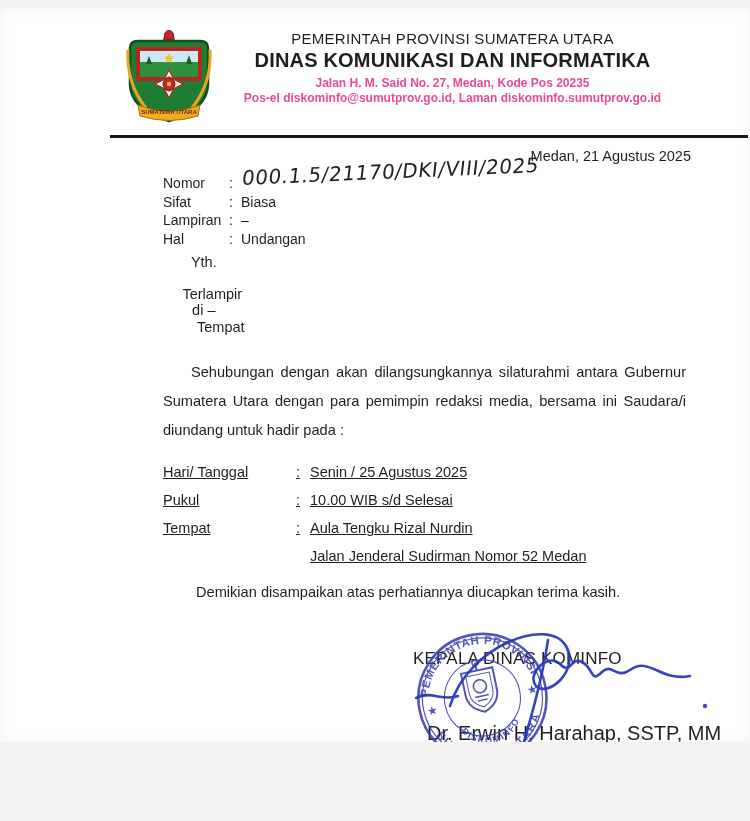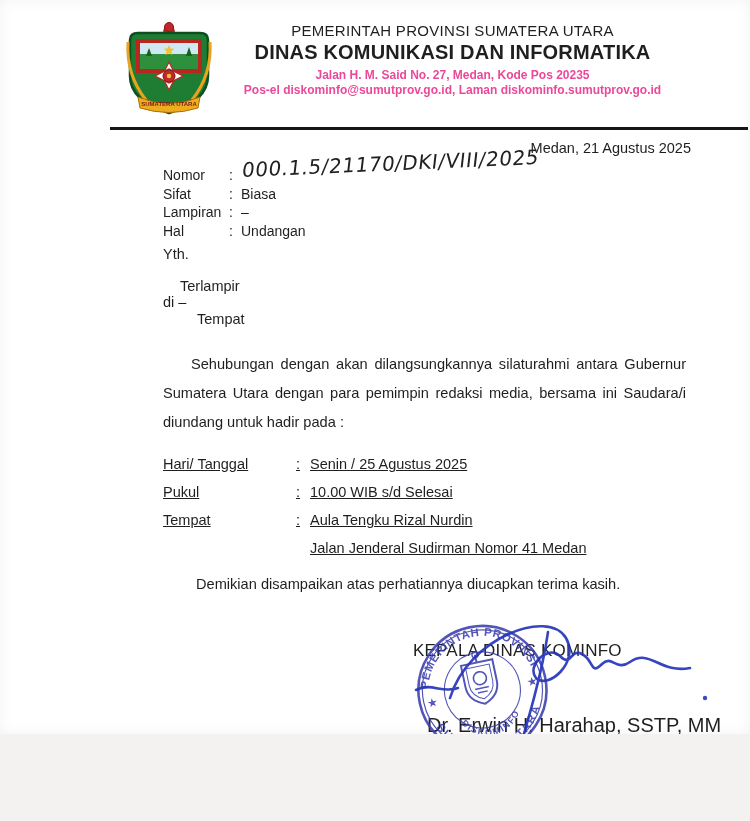--- a/index.html
+++ b/index.html
@@ -1,18 +1,18 @@
 <!DOCTYPE html>
 <html><head>
 <meta charset="utf-8">
 <title>Document</title>
 <style>
   html,body{margin:0;padding:0;background:#f3f2f0;}
   .page{
-    position:relative;width:750px;height:734px;margin:0 auto;
+    position:relative;width:750px;height:734px;margin:8px auto;
     background:#ffffff;overflow:hidden;
     font-family:"Liberation Sans", sans-serif;color:#1f1f1f;
     box-shadow:inset 0 0 14px rgba(0,0,0,0.05);
   }
   
   .crest{position:absolute;left:116px;top:20px;width:106px;height:96px;}
   .header-text{position:absolute;left:230px;top:22px;width:445px;text-align:center;}
   .gov-line{font-size:15px;letter-spacing:.3px;margin-bottom:2px;}
   .agency-line{font-size:20px;font-weight:bold;letter-spacing:.2px;margin-bottom:4px;}
   .small-line{font-size:12px;font-weight:bold;line-height:14.5px;color:#ec4899;}
@@ -23,21 +23,21 @@
   .meta-row{display:flex;line-height:18.5px;}
   .meta-label{width:66px;}
   .meta-colon{width:12px;}
   .handwritten{
     display:inline-block;font-family:"DejaVu Sans", sans-serif;
     font-size:20px;color:#22211f;letter-spacing:.5px;
     transform:rotate(-2.5deg) skewX(-9deg);transform-origin:left bottom;
     position:relative;top:-5px;white-space:nowrap;
   }
   
-  .recipient{position:absolute;left:163px;top:246px;font-size:14.5px;line-height:16.5px;}
+  .recipient{position:absolute;left:163px;top:246px;font-size:14.5px;line-height:16.5px;text-align:center;}
   .rec-name{margin-top:15px;margin-left:17px;}
   .rec-place{margin-left:34px;}
   
   .opening{
     position:absolute;left:163px;top:350px;width:523px;
     font-size:14.6px;line-height:29px;text-align:justify;text-indent:28px;
   }
   .details{position:absolute;left:163px;top:450px;font-size:14.5px;text-decoration:underline;}
   .detail-row{display:flex;align-items:flex-start;}
   .detail-label{width:133px;line-height:28px;}
@@ -133,21 +133,21 @@
     <div class="detail-row">
       <span class="detail-label">Pukul</span>
       <span class="detail-colon">:</span>
       <span class="detail-value">10.00 WIB s/d Selesai</span>
     </div>
     <div class="detail-row">
       <span class="detail-label">Tempat</span>
       <span class="detail-colon">:</span>
       <span class="detail-value">
         <div>Aula Tengku Rizal Nurdin</div>
-        <div>Jalan Jenderal Sudirman Nomor 41 Medan</div>
+        <div>Jalan Jenderal Sudirman Nomor 52 Medan</div>
       </span>
     </div>
   </div>
 
   <div class="closing">Demikian disampaikan atas perhatiannya diucapkan terima kasih.</div>
 
   <div class="sig-title">KEPALA DINAS KOMINFO</div>
 
   <div class="sig-text">
     <div>Dr. Erwin H. Harahap, SSTP, MM</div>

